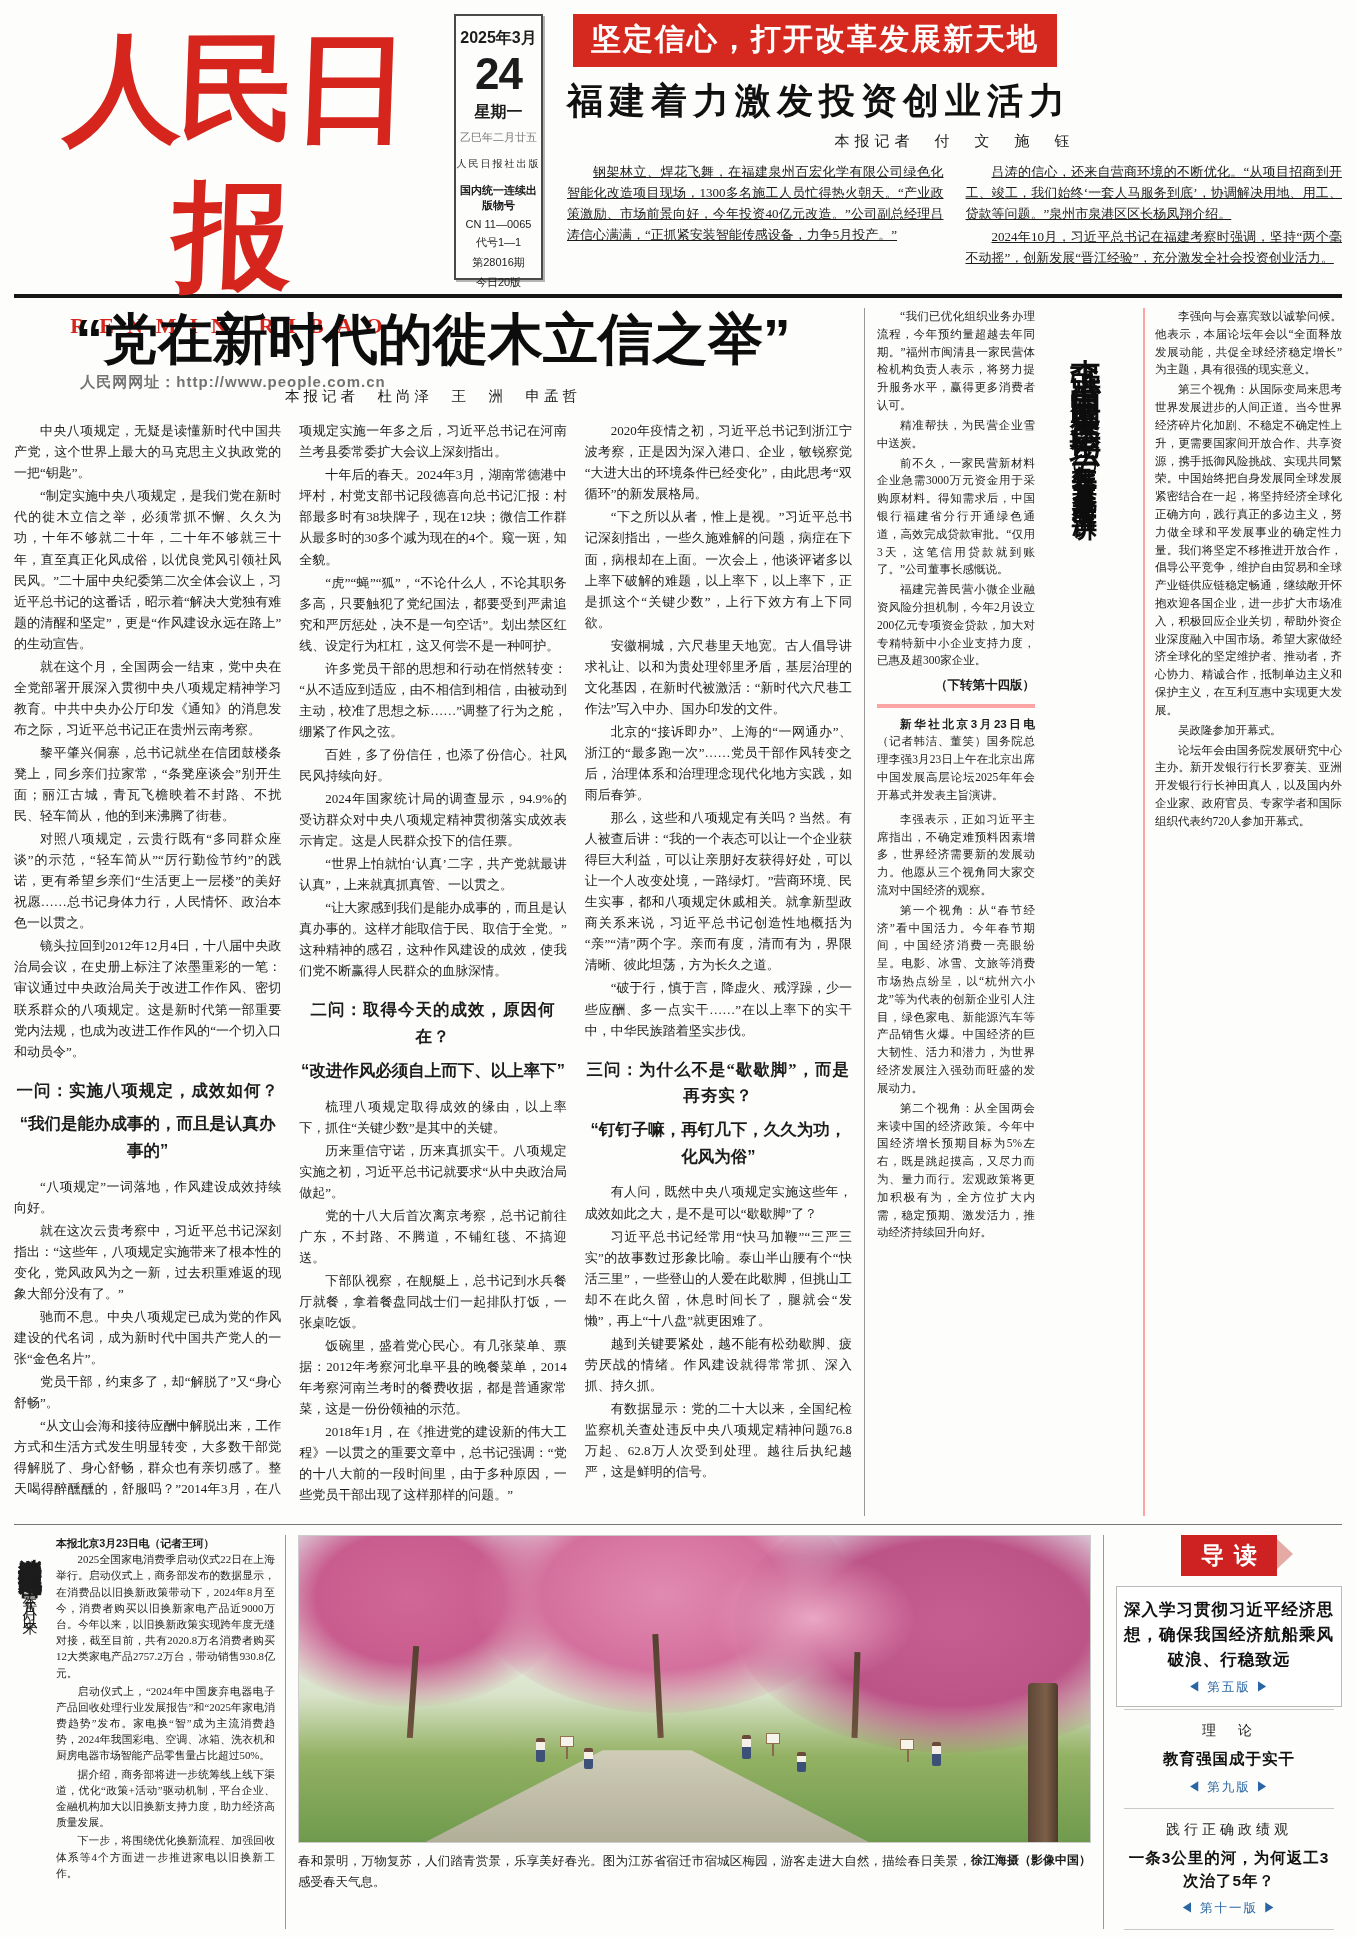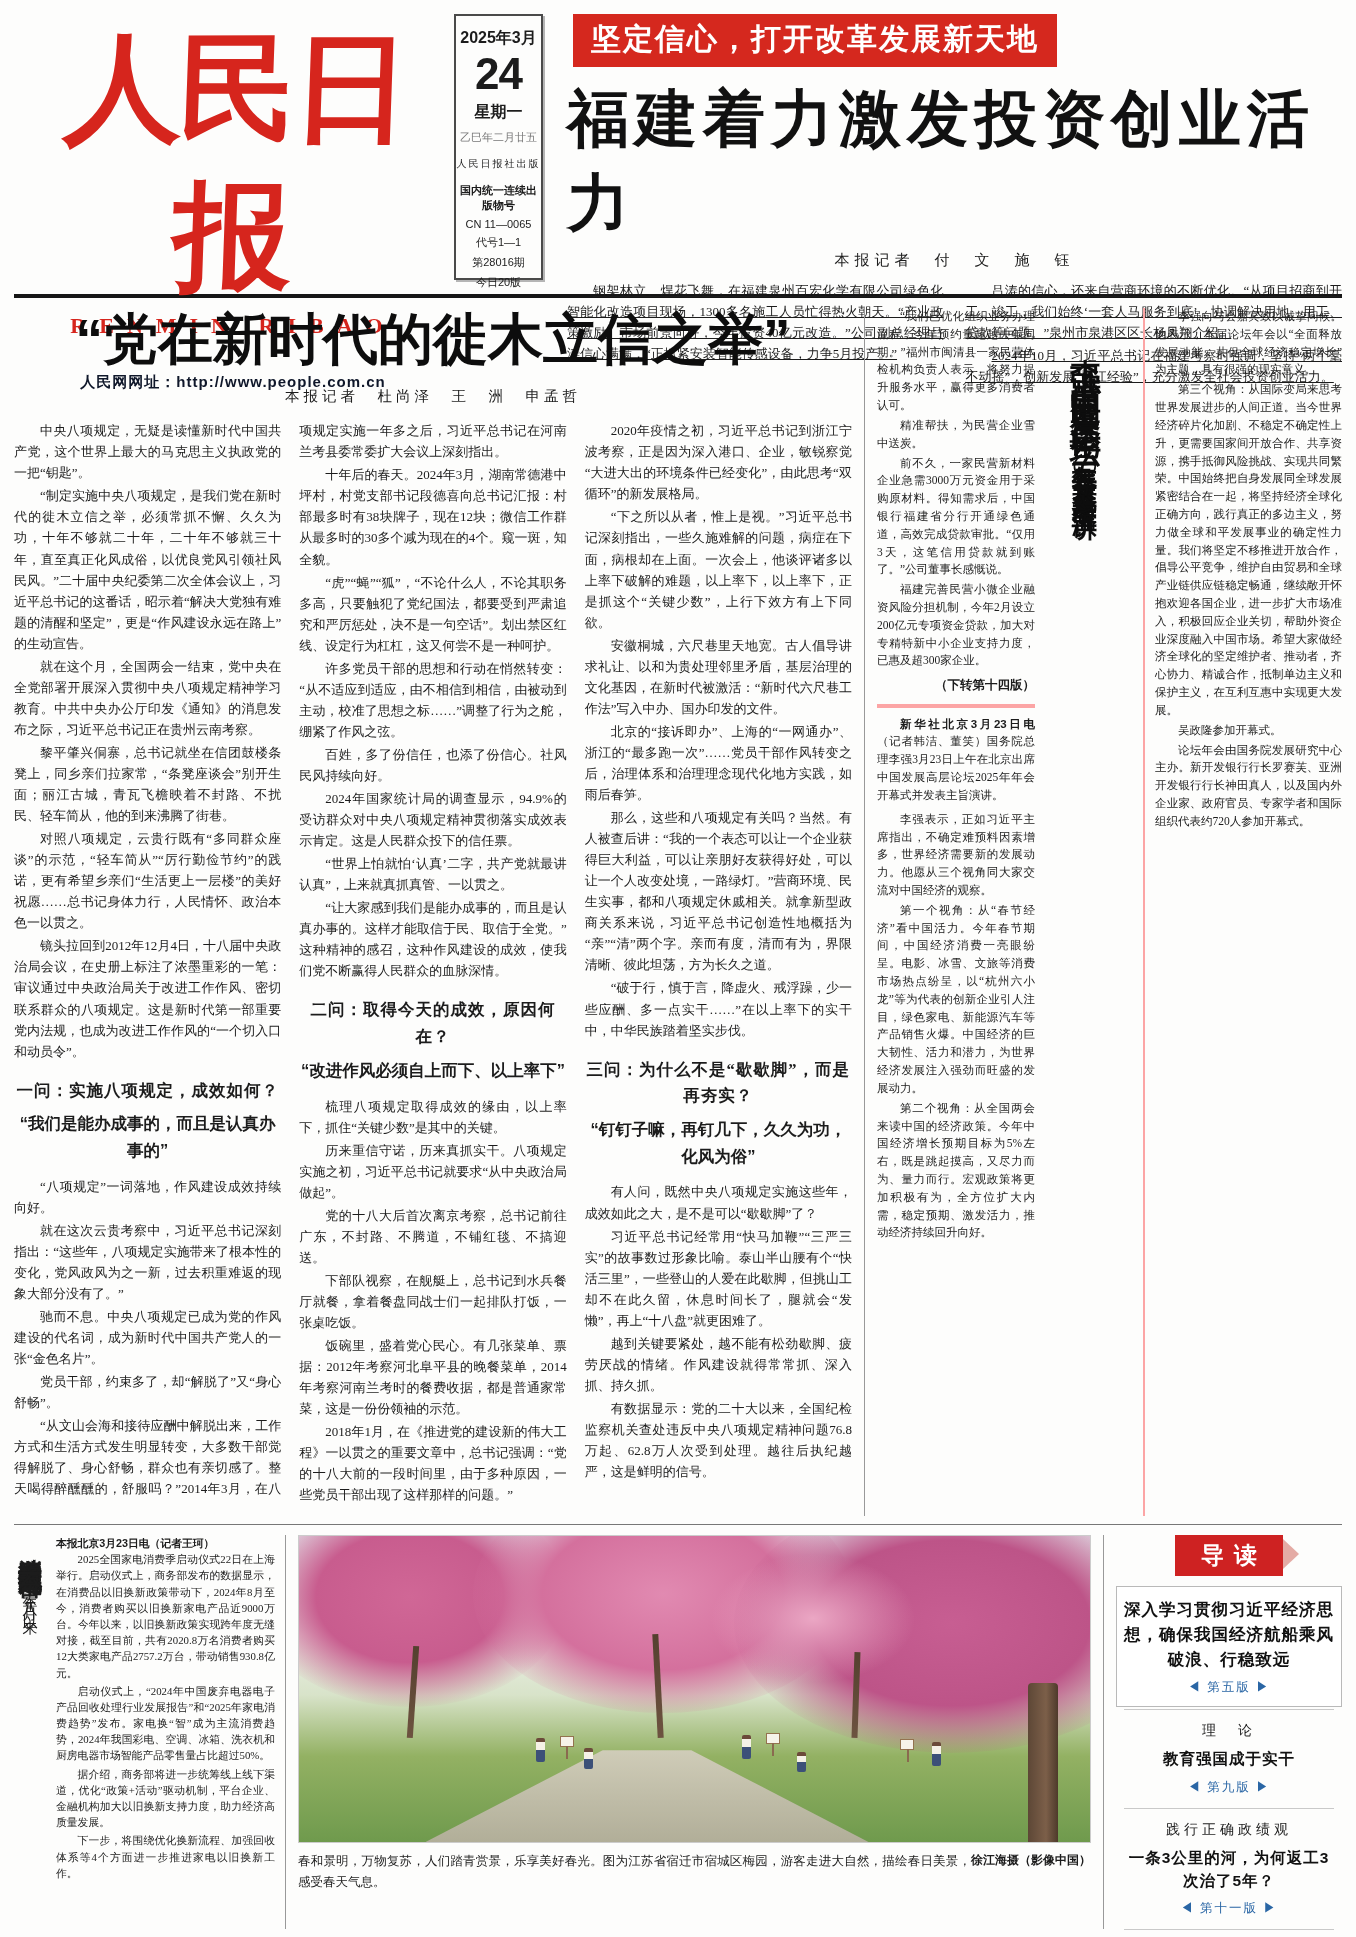--- a/index.html
+++ b/index.html
@@ -8,38 +8,38 @@
     width:1356px; height:1937px; margin:0 auto; background:#fdfdfc;
     padding:10px 14px; overflow:hidden; position:relative;
     font-family:"Liberation Serif", serif; color:#1c1c1c;
   }
   
   .top-band { display:flex; height:278px; }
   .masthead { width:438px; text-align:center; padding-top:6px; }
   .logo { font-size:118px; line-height:1.25; font-weight:bold; color:#d6251d;
           letter-spacing:-4px; font-family:"Liberation Serif", serif; transform:skewX(-2deg); }
   .logo-pinyin { color:#d6251d; font-size:22px; letter-spacing:13px; font-weight:bold; margin-top:2px; }
-  .logo-url { margin-top:34px; font-size:15px; font-weight:bold; letter-spacing:1px; color:#0f172a;
+  .logo-url { margin-top:34px; font-size:15px; font-weight:bold; letter-spacing:1px; color:#737373;
               font-family:"Liberation Sans", sans-serif; }
   .date-box { width:89px; border:2px solid #4a4a4a; box-shadow:2px 2px 0 #b5b5b5;
               margin:4px 8px 8px 2px; text-align:center; padding-top:12px;
               font-family:"Liberation Sans", sans-serif; }
   .db-ym { font-size:16px; font-weight:bold; }
   .db-day { font-size:44px; font-weight:bold; line-height:1.15; letter-spacing:-1px; }
   .db-week { font-size:16px; font-weight:bold; margin-top:2px; }
   .db-lunar { font-size:11px; color:#777; margin-top:7px; }
   .db-pub { font-size:10px; margin-top:12px; letter-spacing:2px; font-family:Liberation Serif, serif; }
   .db-issn-label { font-size:11px; font-weight:bold; margin-top:12px; }
   .db-line { font-size:11px; margin-top:5px; }
   .top-story { flex:1; padding:4px 0 0 16px; }
   .kicker-banner { display:inline-block; background:#d5281e; color:#fff;
                    font-family:"Liberation Sans", sans-serif; font-weight:bold;
                    font-size:30px; letter-spacing:2px; padding:5px 18px 7px; margin-left:6px; }
   .top-headline { font-family:"Liberation Sans", sans-serif; font-weight:900;
-                  font-size:62px; letter-spacing:6px; color:#111; margin:10px 0 4px; }
+                  font-size:36px; letter-spacing:6px; color:#111; margin:10px 0 4px; }
   .byline { text-align:center; font-size:15px; letter-spacing:5px; margin:6px 0 10px; }
   .top-body { column-count:2; column-gap:22px; font-size:13px; line-height:1.62;
               text-align:justify; height:122px; column-fill:auto; overflow:hidden;text-decoration:underline; }
   .top-body p, .para-list p { text-indent:2em; }
   
   .rule-thick { border-top:4px solid #161616; margin:6px 0 10px; }
   
   .middle-band { display:flex; height:1208px; }
   .main-story { width:838px; }
   .main-headline { font-family:"Liberation Sans", sans-serif; font-weight:900; text-align:center;
@@ -103,21 +103,21 @@
   .f3 { left:56%; bottom:27%; } .f4 { left:63%; bottom:23%; height:20px; }
   .f5 { left:80%; bottom:25%; }
   .easel { position:absolute; width:14px; height:11px; background:#f6f3ea; border:1px solid #93734f; }
   .easel::after { content:""; position:absolute; left:45%; top:100%; width:2px; height:13px; background:#8a6a4f; }
   .e1 { left:33%; bottom:31%; } .e2 { left:59%; bottom:32%; } .e3 { left:76%; bottom:30%; }
   .photo-caption { margin-top:8px; font-size:12.5px; line-height:1.65; text-align:justify; }
   .photo-caption .cap-text { text-indent:2em; display:inline; }
   .credit { float:right; font-weight:bold; font-family:"Liberation Sans", sans-serif; font-size:12px; }
   
   .daodu { width:238px; padding-left:12px; font-family:"Liberation Sans", sans-serif; }
-  .daodu-tab { position:relative; width:108px; margin:0 auto 10px; background:#ce2222; color:#fff;
+  .daodu-tab { position:relative; width:96px; margin:0 auto 10px; background:#ce2222; color:#fff;
                font-weight:900; font-size:23px; letter-spacing:10px; text-align:center;
                padding:5px 0 5px 10px; }
   .daodu-tab::after { content:""; position:absolute; left:100%; top:4px;
                border-top:15px solid transparent; border-bottom:15px solid transparent;
                border-left:16px solid #e4aba5; }
   .daodu-item { text-align:center; padding:10px 6px; }
   .daodu-card { border:1px solid #b9b9b9; background:#fff; }
   .d-kicker { font-family:"Liberation Serif", serif; font-size:14px; letter-spacing:4px; margin-bottom:7px; }
   .d-headline { font-weight:900; font-size:15.5px; line-height:1.5; letter-spacing:1px; color:#111; }
   .d-headline.big { font-size:16.5px; }

